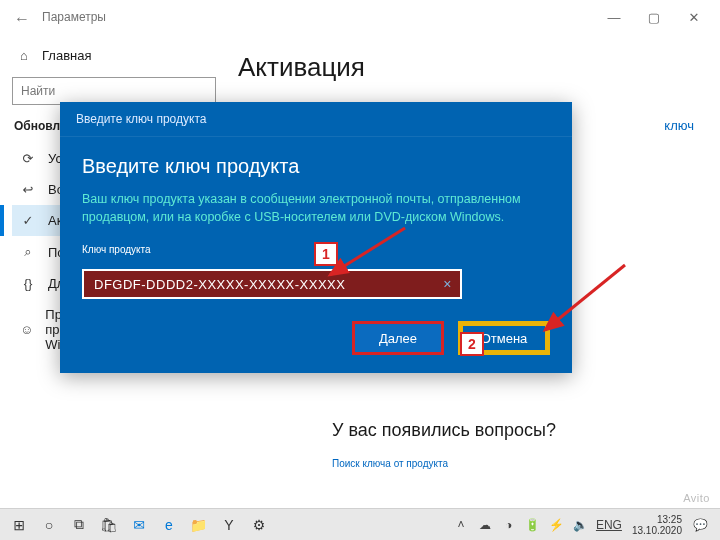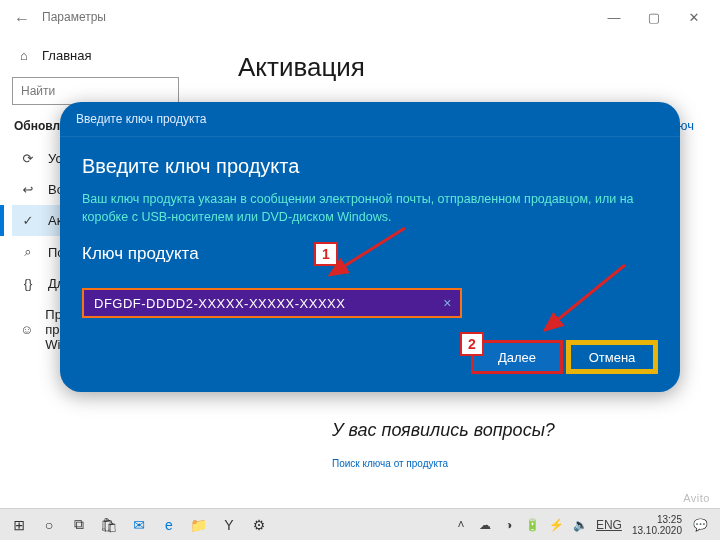--- a/index.html
+++ b/index.html
@@ -10,46 +10,46 @@
   .titlebar { height: 34px; display: flex; align-items: center; padding: 0 6px; color: #333; }
   .titlebar .back { width: 32px; text-align: center; font-size: 16px; color: #777; }
   .titlebar .title { font-size: 12px; color: #737373; margin-left: 4px; }
   .titlebar .win-controls { margin-left: auto; display: flex; gap: 0; }
   .titlebar .win-controls span { width: 40px; height: 28px; display: flex; align-items: center; justify-content: center; color: #666; font-size: 13px; }
 
   .content { display: flex; height: calc(100% - 34px - 32px); }
   .sidebar { width: 210px; padding: 8px 0 0 12px; }
   .home-row { display: flex; align-items: center; gap: 10px; padding: 6px 4px; font-size: 13px; }
   .home-row .icon { width: 16px; display: inline-flex; justify-content: center; color: #444; }
-  .search-box { margin: 8px 0 14px 0; width: 167px; height: 28px; border: 1px solid #999; display: flex; align-items: center; padding: 0 8px; color: #777; background: #fff; font-size: 12px; }
+  .search-box { margin: 8px 0 14px 0; width: 204px; height: 28px; border: 1px solid #999; display: flex; align-items: center; padding: 0 8px; color: #777; background: #fff; font-size: 12px; }
   .section-label { font-size: 12px; font-weight: 600; color: #222; margin: 4px 0 10px 2px; }
   .nav-item { display: flex; align-items: center; gap: 12px; padding: 8px 8px; font-size: 13px; color: #222; }
   .nav-item .icon { width: 16px; display: inline-flex; justify-content: center; color: #444; }
   .nav-item.active { position: relative; background: #d9ecf9; }
   .nav-item.active::before { content: ""; position: absolute; left: -12px; top: 0; bottom: 0; width: 4px; background: #0078d7; }
 
   .main { flex: 1; padding: 18px 28px; }
   .main h1 { font-size: 26px; font-weight: 400; margin-bottom: 18px; }
   .right-link { position: absolute; right: 26px; top: 118px; color: #0067c0; font-size: 13px; }
   .questions { position: absolute; left: 332px; top: 420px; }
-  .questions h2 { font-size: 18px; font-weight: 400; margin-bottom: 14px; font-style: italic; }
+  .questions h2 { font-size: 18px; font-weight: 400; margin-bottom: 14px; }
   .questions a { color: #0067c0; font-size: 10px; text-decoration: none; }
 
   
 
   
-  .dialog { position: absolute; left: 60px; top: 102px; width: 620px; background: #0063b1; color: #fff; box-shadow: 0 4px 20px rgba(0,0,0,0.35); border-radius: 21px; }
+  .dialog { position: absolute; left: 60px; top: 102px; width: 512px; background: #0063b1; color: #fff; box-shadow: 0 4px 20px rgba(0,0,0,0.35); }
   .dialog .dlg-title { padding: 10px 16px; font-size: 12px; color: #dbeaff; border-bottom: 1px solid rgba(255,255,255,0.08); }
   .dialog .dlg-body { padding: 18px 22px 10px 22px; }
   .dialog .dlg-body h2 { font-size: 20px; font-weight: 400; margin-bottom: 12px; }
   .dialog .dlg-body p { font-size: 12.5px; line-height: 1.45; color: #5eead4; margin-bottom: 18px; }
-  .dialog .field-label { font-size: 17px; margin-bottom: 24px; }
-  .dialog .key-input { width: 380px; height: 30px; background: #4c1d95; border: 2px solid #f97316; color: #fff; padding: 0 10px; font-size: 13px; letter-spacing: 0.5px; display: flex; align-items: center; position: relative; }
+  .dialog .field-label { font-size: 10px; margin-bottom: 14px; }
+  .dialog .key-input { width: 380px; height: 30px; background: #7f1d1d; border: 2px solid #ffffff; color: #fff; padding: 0 10px; font-size: 13px; letter-spacing: 0.5px; display: flex; align-items: center; position: relative; }
   .dialog .key-input .clear-x { position: absolute; right: 8px; color: #7fb2dd; font-size: 14px; }
-  .dialog .dlg-actions { padding: 12px 22px 18px 22px; display: flex; justify-content: flex-end; gap: 3px; }
+  .dialog .dlg-actions { padding: 12px 22px 18px 22px; display: flex; justify-content: flex-end; gap: 14px; }
   .dialog .btn { min-width: 92px; height: 34px; display: inline-flex; align-items: center; justify-content: center; font-size: 13px; border: 5px solid #eab308; background: transparent; color: #fff; }
   .dialog .btn.primary { background: #0b6bbf; border: 3px solid #d82424; font-weight: 400; }
 
   
   .anno-num { position: absolute; width: 24px; height: 24px; background: #fff; border: 2px solid #d82424; color: #d82424; display: flex; align-items: center; justify-content: center; font-size: 14px; font-weight: 600; }
   .arrow { position: absolute; pointer-events: none; }
 
   
   .taskbar { position: absolute; left: 0; right: 0; bottom: 0; height: 32px; background: #e8e8e8; border-top: 1px solid #d0d0d0; display: flex; align-items: center; padding: 0 4px; }
   .taskbar .tb-item { width: 30px; height: 28px; display: inline-flex; align-items: center; justify-content: center; font-size: 14px; color: #333; }

